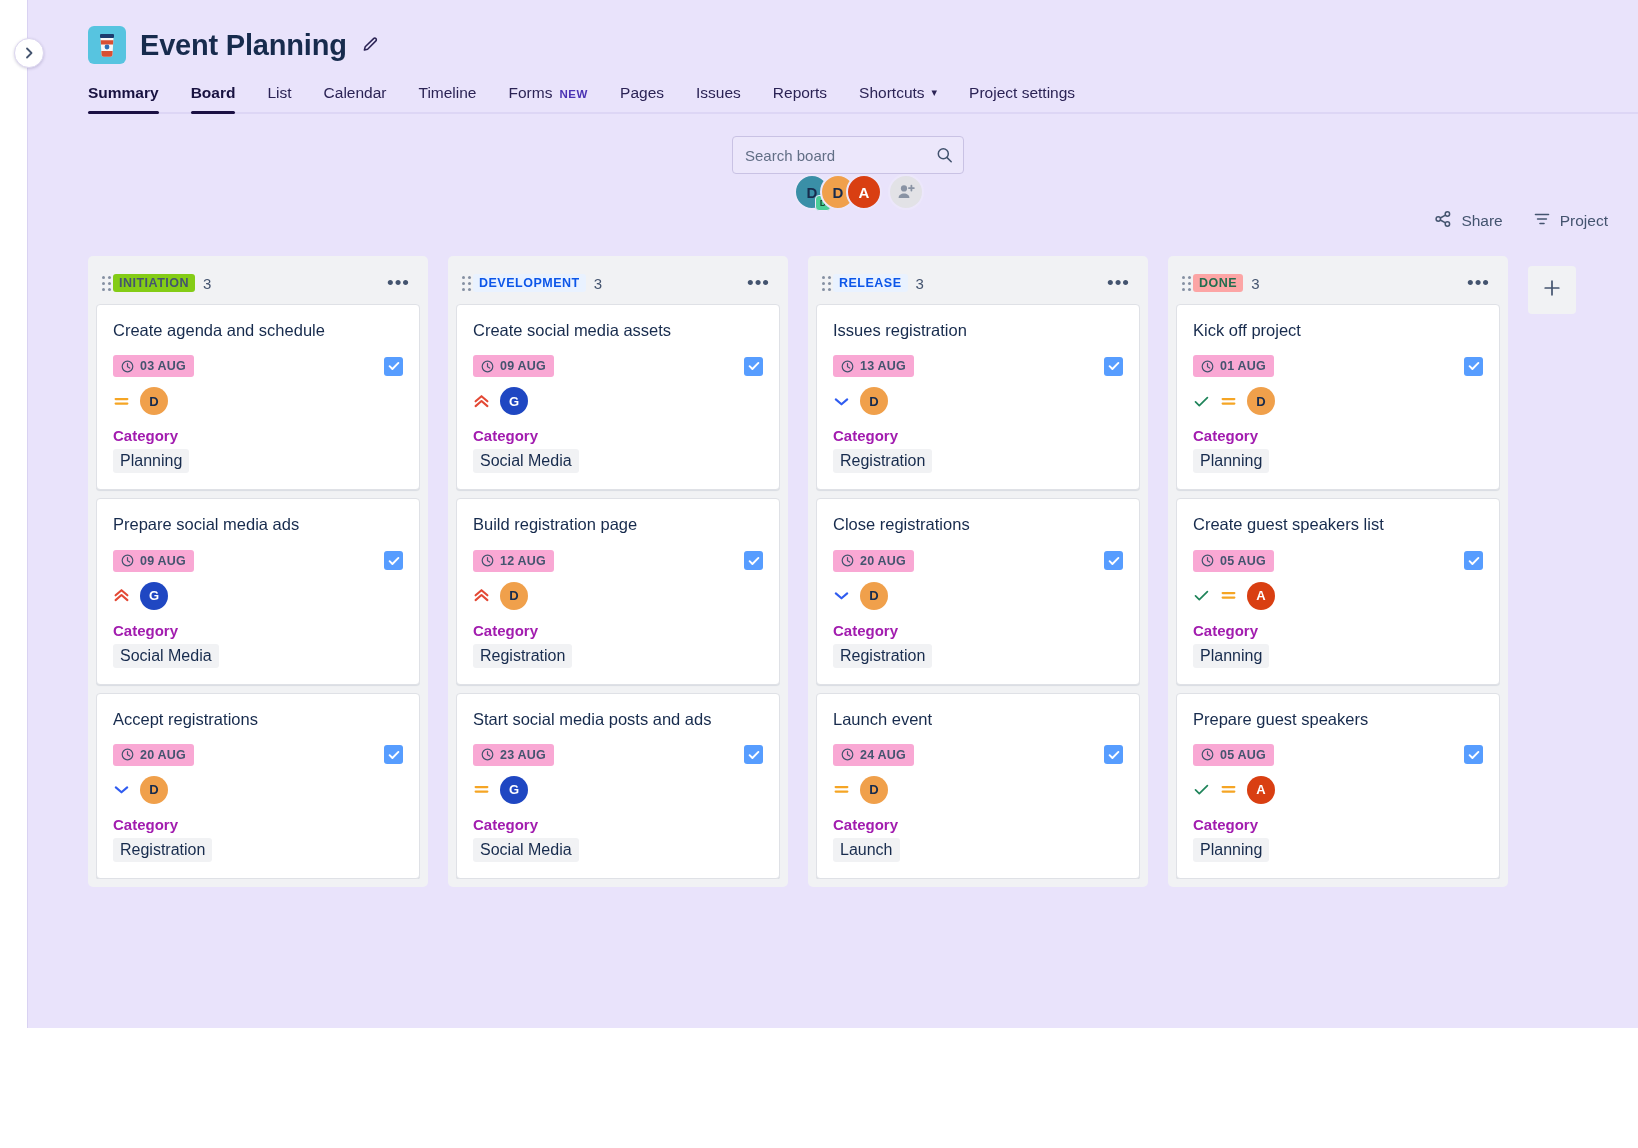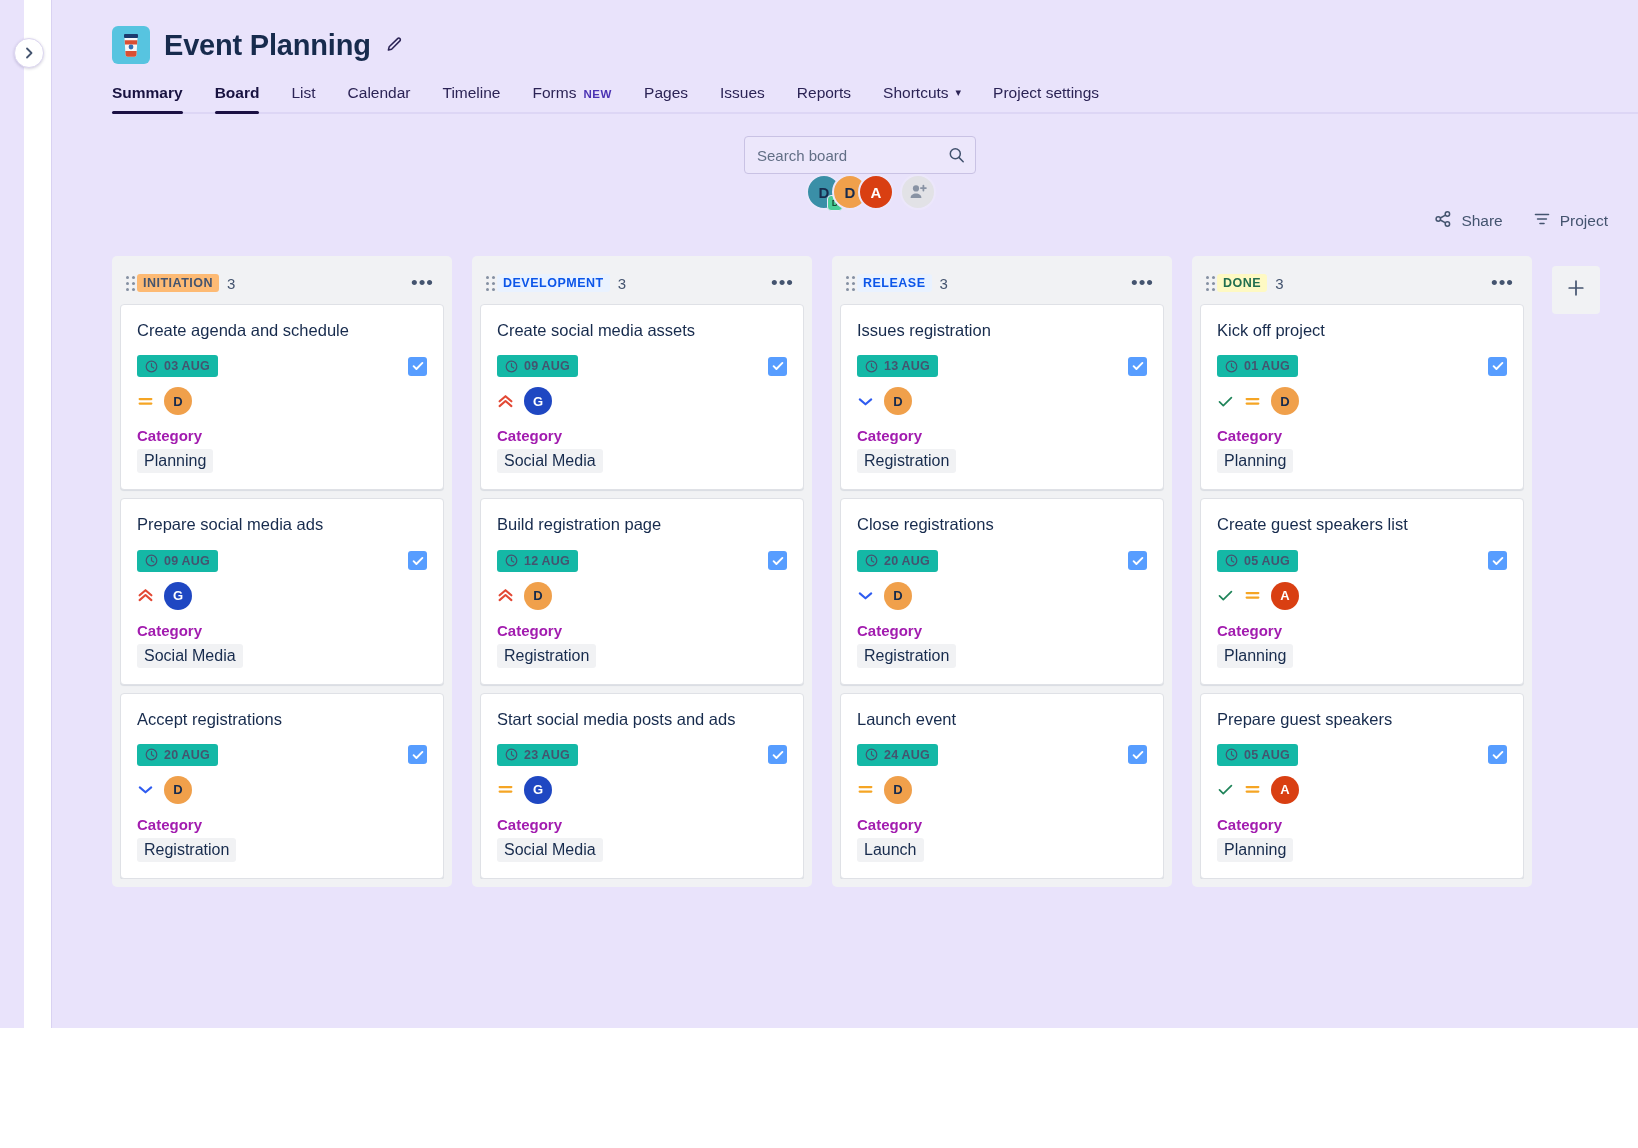--- a/index.html
+++ b/index.html
@@ -7,21 +7,20 @@
     width: 1638px; height: 1148px;
     font-family: "Liberation Sans", sans-serif;
     background: #ffffff;
     overflow: hidden;
   }
   .app {
     position: relative;
     width: 1638px; height: 1028px;
     background: #e9e3fb;
     display: flex;
-    padding-left: 24px;
   }
   
   .rail {
     width: 28px; height: 100%;
     background: #ffffff;
     border-right: 1px solid #d9d2f2;
     flex: 0 0 28px;
     position: relative;
   }
   .rail-expand {
@@ -190,21 +189,21 @@
   .card-title{
     font-size:16.5px; color:#172b4d; line-height:1.35;
     margin-bottom: 14px;
   }
   .card-row{
     display:flex; align-items:center;
     margin-bottom: 10px;
   }
   .due{
     display:inline-flex; align-items:center; gap:6px;
-    background:#14b8a6; border-radius:3px;
+    background:#f9a8d4; border-radius:3px;
     padding: 4px 8px;
     font-size:12.5px; font-weight:700; color:#44546f;
     letter-spacing:.2px;
   }
   .due svg{ display:block; }
   .chk{
     margin-left:auto;
     width:19px;height:19px;border-radius:3px;
     background:#579dff;
     display:flex;align-items:center;justify-content:center;
@@ -339,21 +338,21 @@
     </div>
 
     <div class="board" id="board">
         <div class="col">
           <div class="col-head">
             <span class="grip">
               <i></i>
               <i></i>
               <i></i>
             </span>
-            <span class="col-name" style="background:#fdba74;color:#44546f">INITIATION</span>
+            <span class="col-name" style="background:#84cc16;color:#44546f">INITIATION</span>
             <span class="col-count">3</span>
             <span class="col-more">•••</span>
           </div>
           <div class="cards">
             <div class="card"><div class="card-title">Create agenda and schedule</div><div class="card-row">
                 <span class="due">
                   <svg width="13" height="13" viewBox="0 0 13 13" fill="none">
                     <circle cx="6.5" cy="6.5" r="5.3" stroke="#44546f" stroke-width="1.2"></circle>
                     <path d="M6.5 3.6V6.7l2.2 1.4" stroke="#44546f" stroke-width="1.2" stroke-linecap="round"></path>
                   </svg>
@@ -573,21 +572,21 @@
               </div><div class="cat-label">Category</div><span class="cat-val">Launch</span></div>
           </div>
         </div>
         <div class="col">
           <div class="col-head">
             <span class="grip">
               <i></i>
               <i></i>
               <i></i>
             </span>
-            <span class="col-name" style="background:#fef9c3;color:#216e4e">DONE</span>
+            <span class="col-name" style="background:#fca5a5;color:#216e4e">DONE</span>
             <span class="col-count">3</span>
             <span class="col-more">•••</span>
           </div>
           <div class="cards">
             <div class="card"><div class="card-title">Kick off project</div><div class="card-row">
                 <span class="due">
                   <svg width="13" height="13" viewBox="0 0 13 13" fill="none">
                     <circle cx="6.5" cy="6.5" r="5.3" stroke="#44546f" stroke-width="1.2"></circle>
                     <path d="M6.5 3.6V6.7l2.2 1.4" stroke="#44546f" stroke-width="1.2" stroke-linecap="round"></path>
                   </svg>

